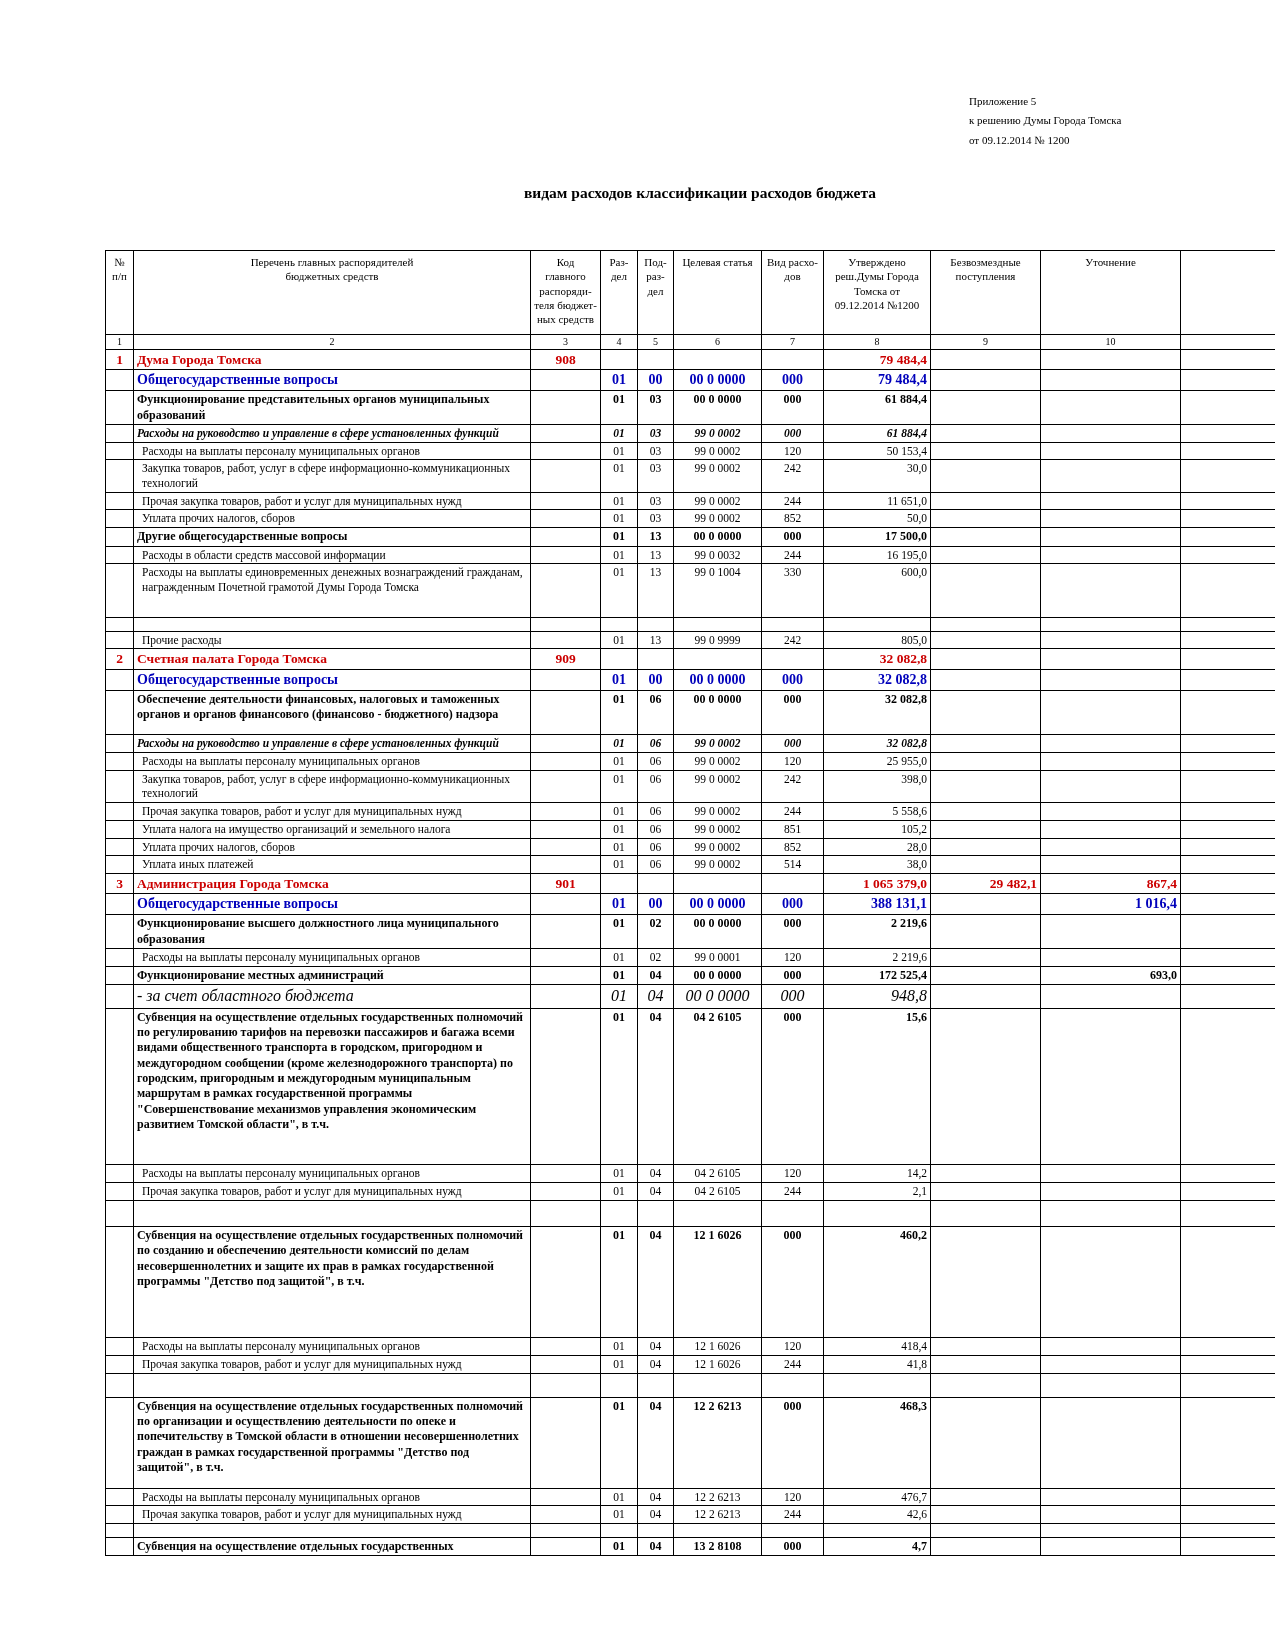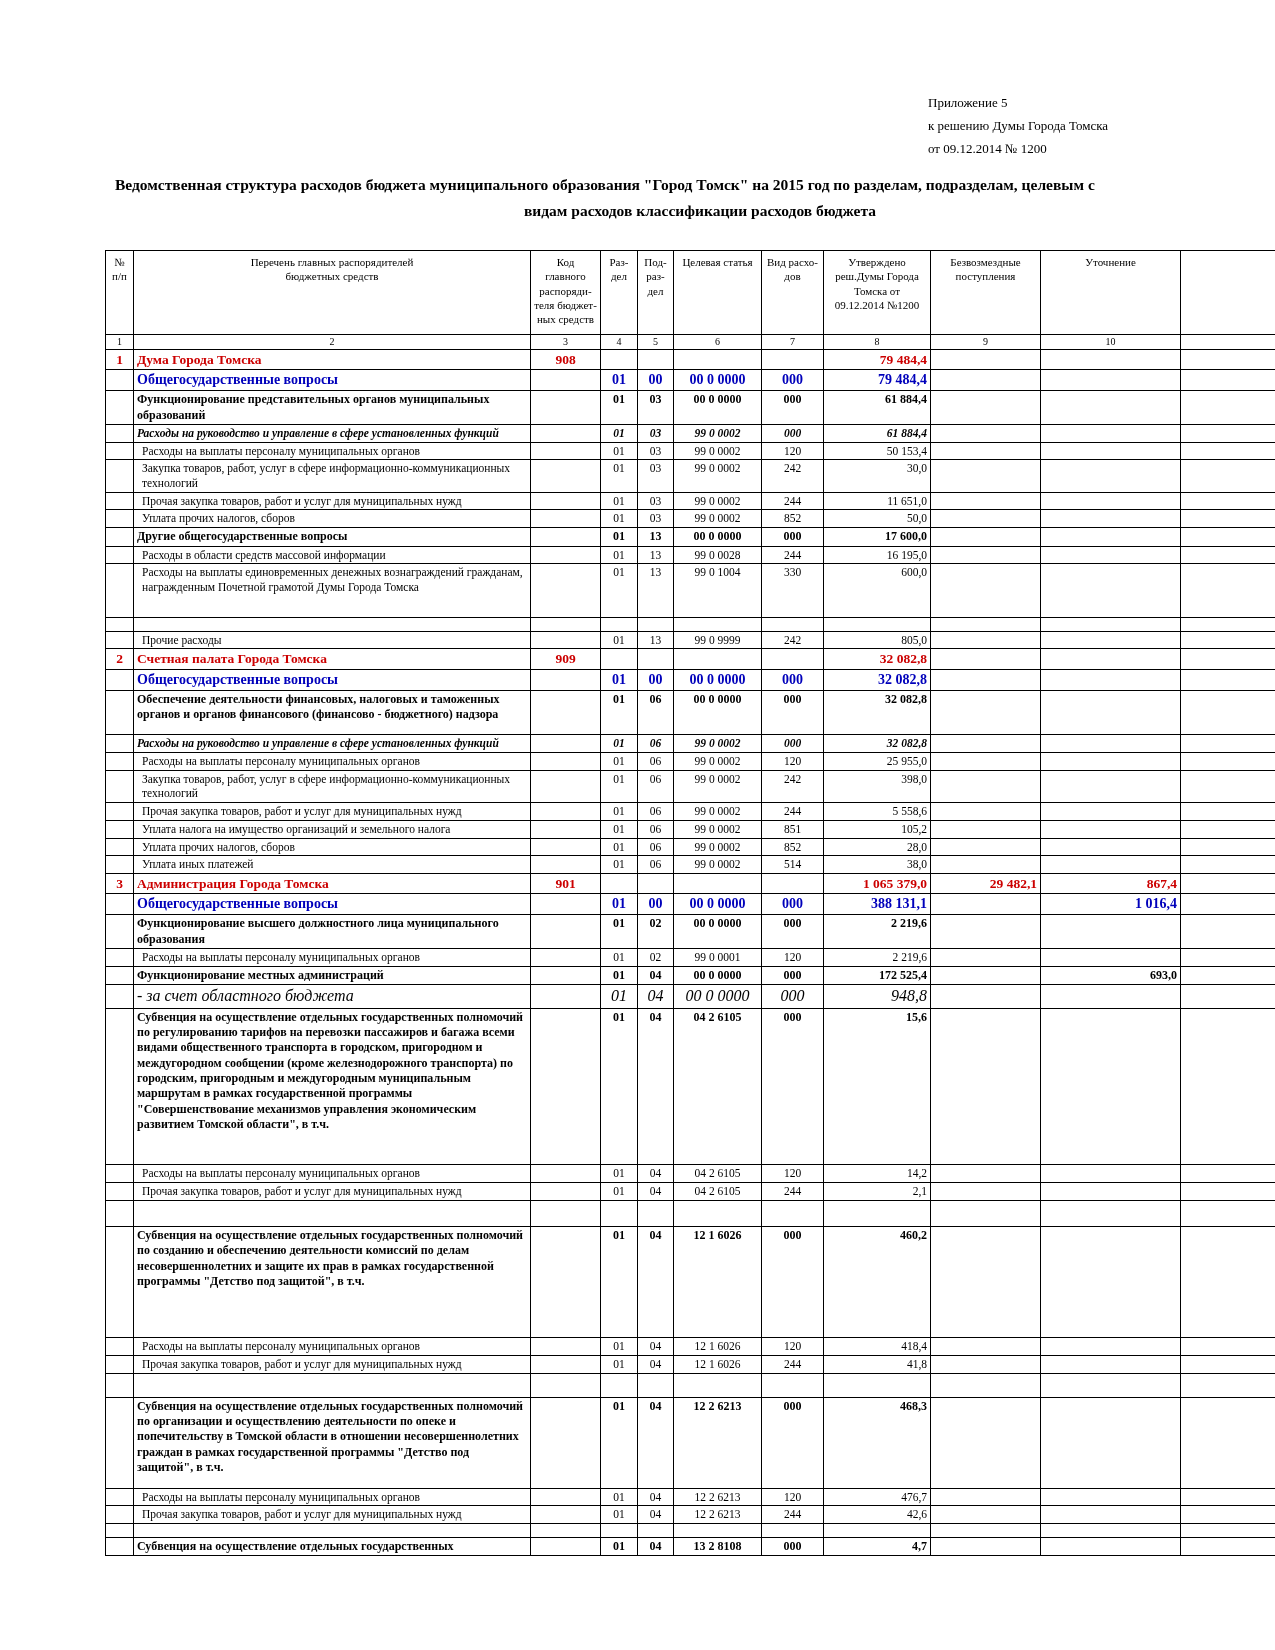--- a/index.html
+++ b/index.html
@@ -2,22 +2,22 @@
 <html><head>
 <meta charset="utf-8">
 <style>
   * { box-sizing: border-box; margin: 0; padding: 0; }
   html, body { background: #ffffff; }
   body {
     width: 1275px; height: 1650px; overflow: hidden; position: relative;
     font-family: "Liberation Serif", serif; color: #000;
   }
   .doc-header {
-    position: absolute; top: 92px; left: 928px;
-    font-size: 13px; line-height: 1.75;
+    position: absolute; top: 92px; left: 969px;
+    font-size: 11px; line-height: 1.75;
   }
   .title-block { position: absolute; top: 176px; left: 0; width: 1275px; font-weight: bold; }
   .title-line1 { white-space: nowrap; padding-left: 115px; font-size: 15.5px; }
   .title-line2 { width: 1160px; margin-left: 120px; margin-top: 8px; text-align: center; font-size: 15.5px; }
 
   table.budget {
     position: absolute; top: 250px; left: 105px;
     border-collapse: collapse; table-layout: fixed; width: 1320px;
   }
   table.budget th, table.budget td {
@@ -53,21 +53,20 @@
 
 <div class="page">
 
   <div class="doc-header">
     <div>Приложение 5</div>
     <div>к решению Думы Города Томска</div>
     <div>от 09.12.2014 № 1200</div>
   </div>
 
   <div class="title-block">
-    <div class="title-line1">Ведомственная структура расходов бюджета муниципального образования "Город Томск" на 2015 год по разделам, подразделам, целевым с</div>
     <div class="title-line2">видам расходов классификации расходов бюджета</div>
   </div>
 
   <table class="budget">
     <colgroup>
       <col style="width:28px">
         <col style="width:397px">
         <col style="width:70px">
       <col style="width:37px">
         <col style="width:36px">
@@ -226,32 +225,32 @@
           <td class="c-extra"></td>
         </tr>
         <tr class="r-bold">
           <td class="c-num"></td>
           <td class="c-name">Другие общегосударственные вопросы</td>
           <td class="c-code"></td>
           <td class="c-rz">01</td>
           <td class="c-pr">13</td>
           <td class="c-cs">00 0 0000</td>
           <td class="c-vr">000</td>
-          <td class="c-approved">17 600,0</td>
+          <td class="c-approved">17 500,0</td>
           <td class="c-grants"></td>
           <td class="c-adjust"></td>
           <td class="c-extra"></td>
         </tr>
         <tr class="r-normal">
           <td class="c-num"></td>
           <td class="c-name">Расходы в области средств массовой информации</td>
           <td class="c-code"></td>
           <td class="c-rz">01</td>
           <td class="c-pr">13</td>
-          <td class="c-cs">99 0 0028</td>
+          <td class="c-cs">99 0 0032</td>
           <td class="c-vr">244</td>
           <td class="c-approved">16 195,0</td>
           <td class="c-grants"></td>
           <td class="c-adjust"></td>
           <td class="c-extra"></td>
         </tr>
         <tr class="r-normal pad-md">
           <td class="c-num"></td>
           <td class="c-name">Расходы на выплаты единовременных денежных вознаграждений гражданам, награжденным Почетной грамотой Думы Города Томска</td>
           <td class="c-code"></td>

